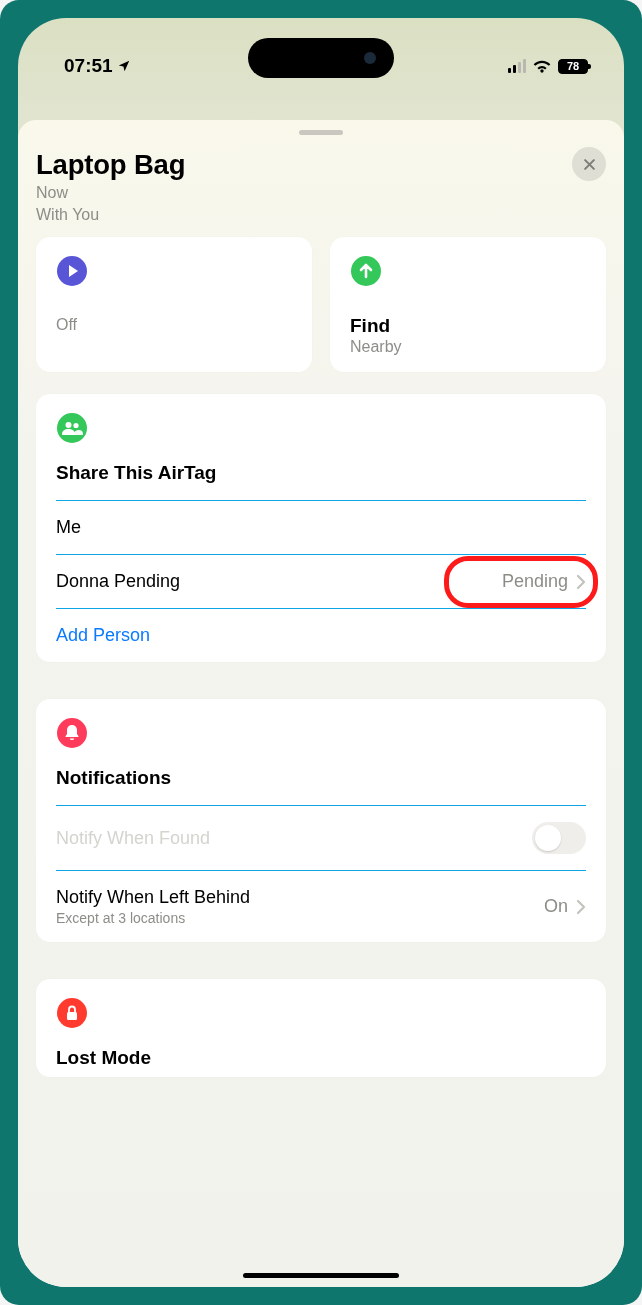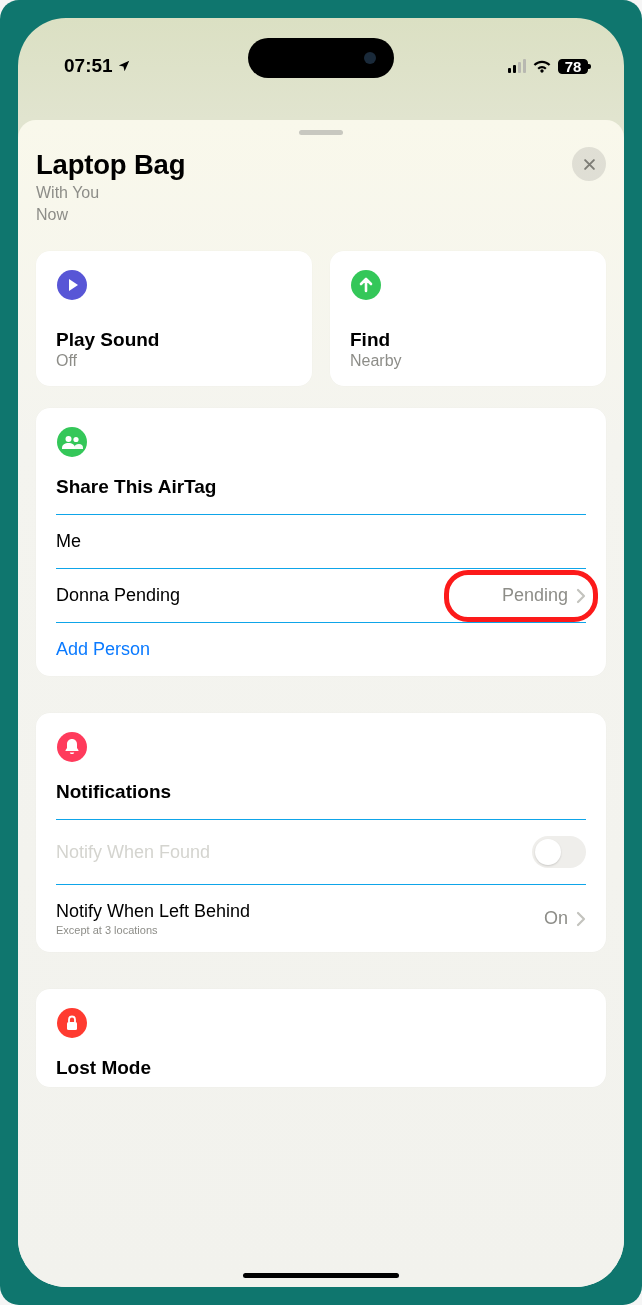--- a/index.html
+++ b/index.html
@@ -11,41 +11,41 @@
     .status-bar { display: flex; justify-content: space-between; align-items: center; padding: 24px 36px 0 46px; height: 72px; font-weight: 600; font-size: 19px; }
     .status-left { display: flex; align-items: center; gap: 4px; }
     .status-right { display: flex; align-items: center; gap: 6px; }
     .signal-bars{display:flex;align-items:flex-end;gap:1.5px;height:14px;}
     .signal-bars span{width:3.5px;background:#000;border-radius:1px;}
     .signal-bars .dim{background:#b8b8b1;}
     .wifi-ic{width:20px;height:14px;}
     .battery{display:flex;align-items:center;}
     .battery-body{width:30px;height:15px;border:1.5px solid #000;border-radius:4px;position:relative;background:#000;}
     .battery-body::after{content:'';position:absolute;right:-3.5px;top:4px;width:2.5px;height:5px;background:#000;border-radius:0 2px 2px 0;}
-    .battery-pct{position:absolute;inset:0;display:flex;align-items:center;justify-content:center;color:#fff;font-size:15px;font-weight:700;}
+    .battery-pct{position:absolute;inset:0;display:flex;align-items:center;justify-content:center;color:#fff;font-size:11px;font-weight:700;}
     .sheet { position: absolute; top:102px; left:0; right:0; bottom:0; background: linear-gradient(180deg, #f9f8eb 0%, #f4f4ef 28%, #f2f2ed 100%); border-radius: 18px 18px 0 0; padding: 0 18px 22px; overflow: hidden; }
     .grabber { width: 44px; height: 5px; background: #c8c8c0; border-radius: 3px; margin: 10px auto 14px; }
-    .sheet-header { position: relative; padding-bottom: 26px; }
+    .sheet-header { position: relative; padding-bottom: 12px; }
     .sheet-title { font-size: 27.5px; font-weight: 700; color: #000; letter-spacing: -0.2px; }
     .sheet-sub { font-size: 16px; color: #8d8d88; margin-top: 2px; line-height: 1.25; }
     .close-btn { position: absolute; top: -2px; right: 0; width: 34px; height: 34px; border-radius: 50%; background: rgba(138,138,130,0.22); display:flex; align-items:center; justify-content:center; color:#7d7d76; }
     .cards-row { display: flex; gap: 18px; margin-bottom: 22px; }
     .action-card { flex: 1; background: #fff; border-radius: 14px; padding: 18px 20px 16px; box-shadow: 0 0 0 0.5px rgba(0,0,0,0.02); }
     .icon-32{width:32px;height:32px;margin-bottom:24px;}
     .action-title{font-size:19px;font-weight:600;color:#000;}
     .action-sub{font-size:16px;color:#8d8d88;margin-top:1px;}
     .section-card { background:#fff; border-radius:14px; margin-bottom:37px; padding: 0 20px; box-shadow:0 0 0 0.5px rgba(0,0,0,0.02); }
     .section-card .sect-head { padding: 18px 0 16px; }
     .section-card .sect-head .st { font-size:19px; font-weight:600; color:#000;}
     .row { display:flex; align-items:center; padding:16px 0; border-top:1px solid #0ea5e9; font-size:18px; color:#000; position:relative; }
     .row .primary{flex:1;}
     .row .secondary{color:#8d8d88;font-size:18px;}
     .row .chev{margin-left:8px;color:#c3c3be;}
     .row.link{color:#0a7aff;}
-    .row-sub{font-size:11px;color:#8d8d88;margin-top:2px;}
+    .row-sub{font-size:14px;color:#8d8d88;margin-top:2px;}
     .row.faded .primary{color:#d4d4cf;}
     .toggle{width:54px;height:32px;background:#efeeeb;border-radius:16px;position:relative;}
     .toggle .knob{position:absolute;left:3px;top:3px;width:26px;height:26px;background:#fff;border-radius:50%;box-shadow:0 1px 2px rgba(0,0,0,0.15);}
     .annot{position:absolute; border:5px solid #fc1a1a; border-radius:24px; right:-12px; top:50%; transform:translateY(-50%); width:154px; height:52px; pointer-events:none;}
     .home-ind{position:absolute;bottom:9px;left:50%;transform:translateX(-50%);width:156px;height:5.5px;background:#000;border-radius:4px;z-index:60;}
     .nav-ic{width:14px;height:14px;}
   </style>
 </head>
 <body>
 
@@ -76,36 +76,35 @@
             </div>
         </div>
       </div>
     </div>
 
     <div class="sheet">
       <div class="grabber"></div>
 
       <div class="sheet-header">
         <div class="sheet-title">Laptop Bag</div>
+        <div class="sheet-sub">Now</div>
         <div class="sheet-sub">With You</div>
-        <div class="sheet-sub">Now</div>
         <div class="close-btn">
           <svg width="15" height="15" viewBox="0 0 24 24">
               <path d="M5 5 L19 19 M19 5 L5 19" stroke="currentColor" stroke-width="3.2" stroke-linecap="round"></path>
             </svg>
         </div>
       </div>
 
       <div class="cards-row">
         <div class="action-card">
           <svg class="icon-32" viewBox="0 0 32 32">
               <circle cx="16" cy="16" r="15" fill="#5856d6"></circle>
               <path d="M13 10 L22 16 L13 22 Z" fill="#fff"></path>
             </svg>
-          <div class="action-title">Play Sound</div>
           <div class="action-sub">Off</div>
         </div>
         <div class="action-card">
           <svg class="icon-32" viewBox="0 0 32 32">
               <circle cx="16" cy="16" r="15" fill="#34c759"></circle>
               <path d="M16 22 L16 10 M16 10 L11 15 M16 10 L21 15" stroke="#fff" stroke-width="2.6" stroke-linecap="round" stroke-linejoin="round" fill="none"></path>
             </svg>
           <div class="action-title">Find</div>
           <div class="action-sub">Nearby</div>
         </div>

